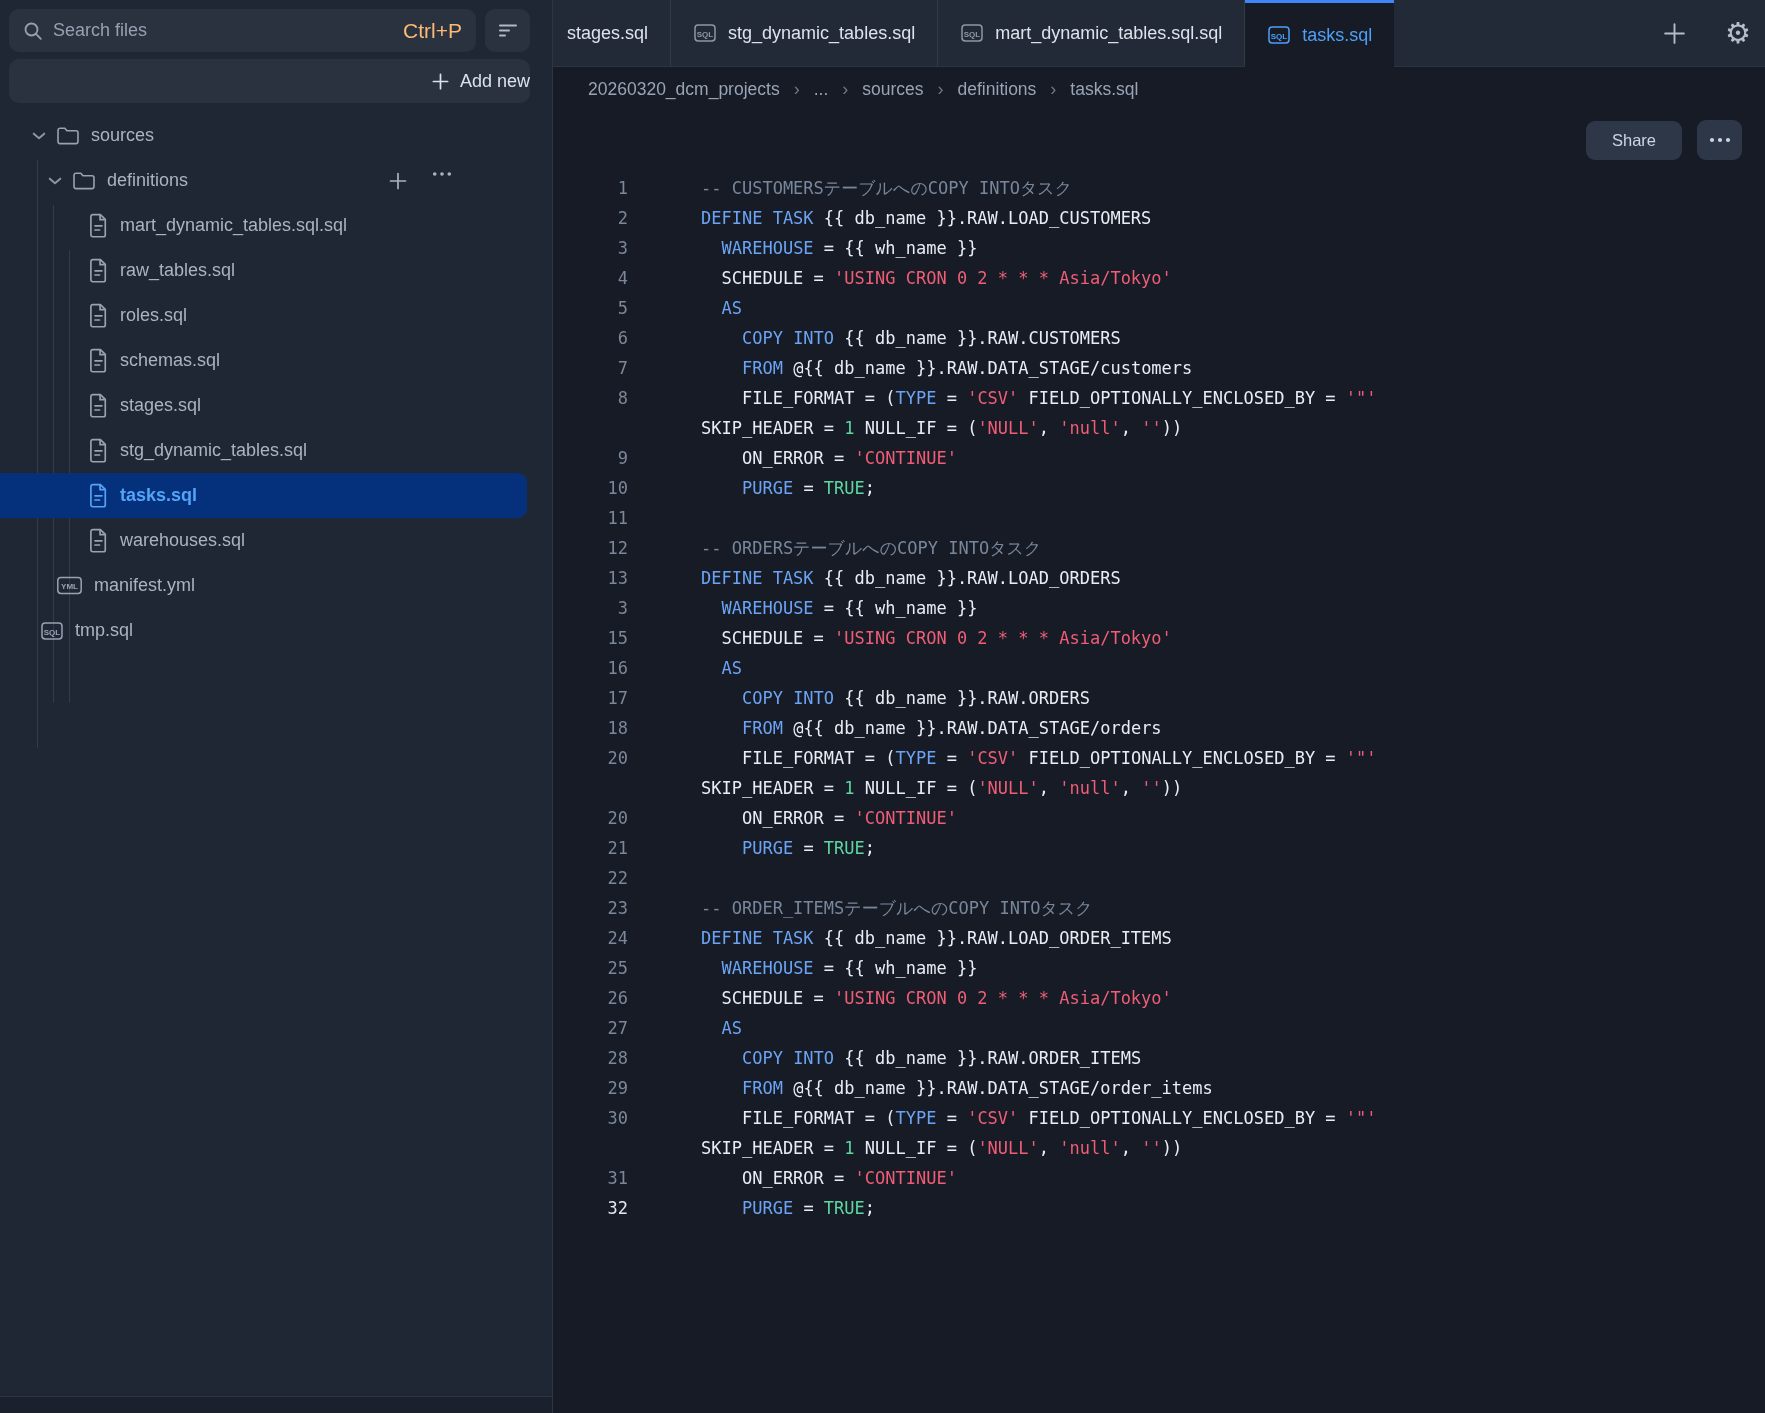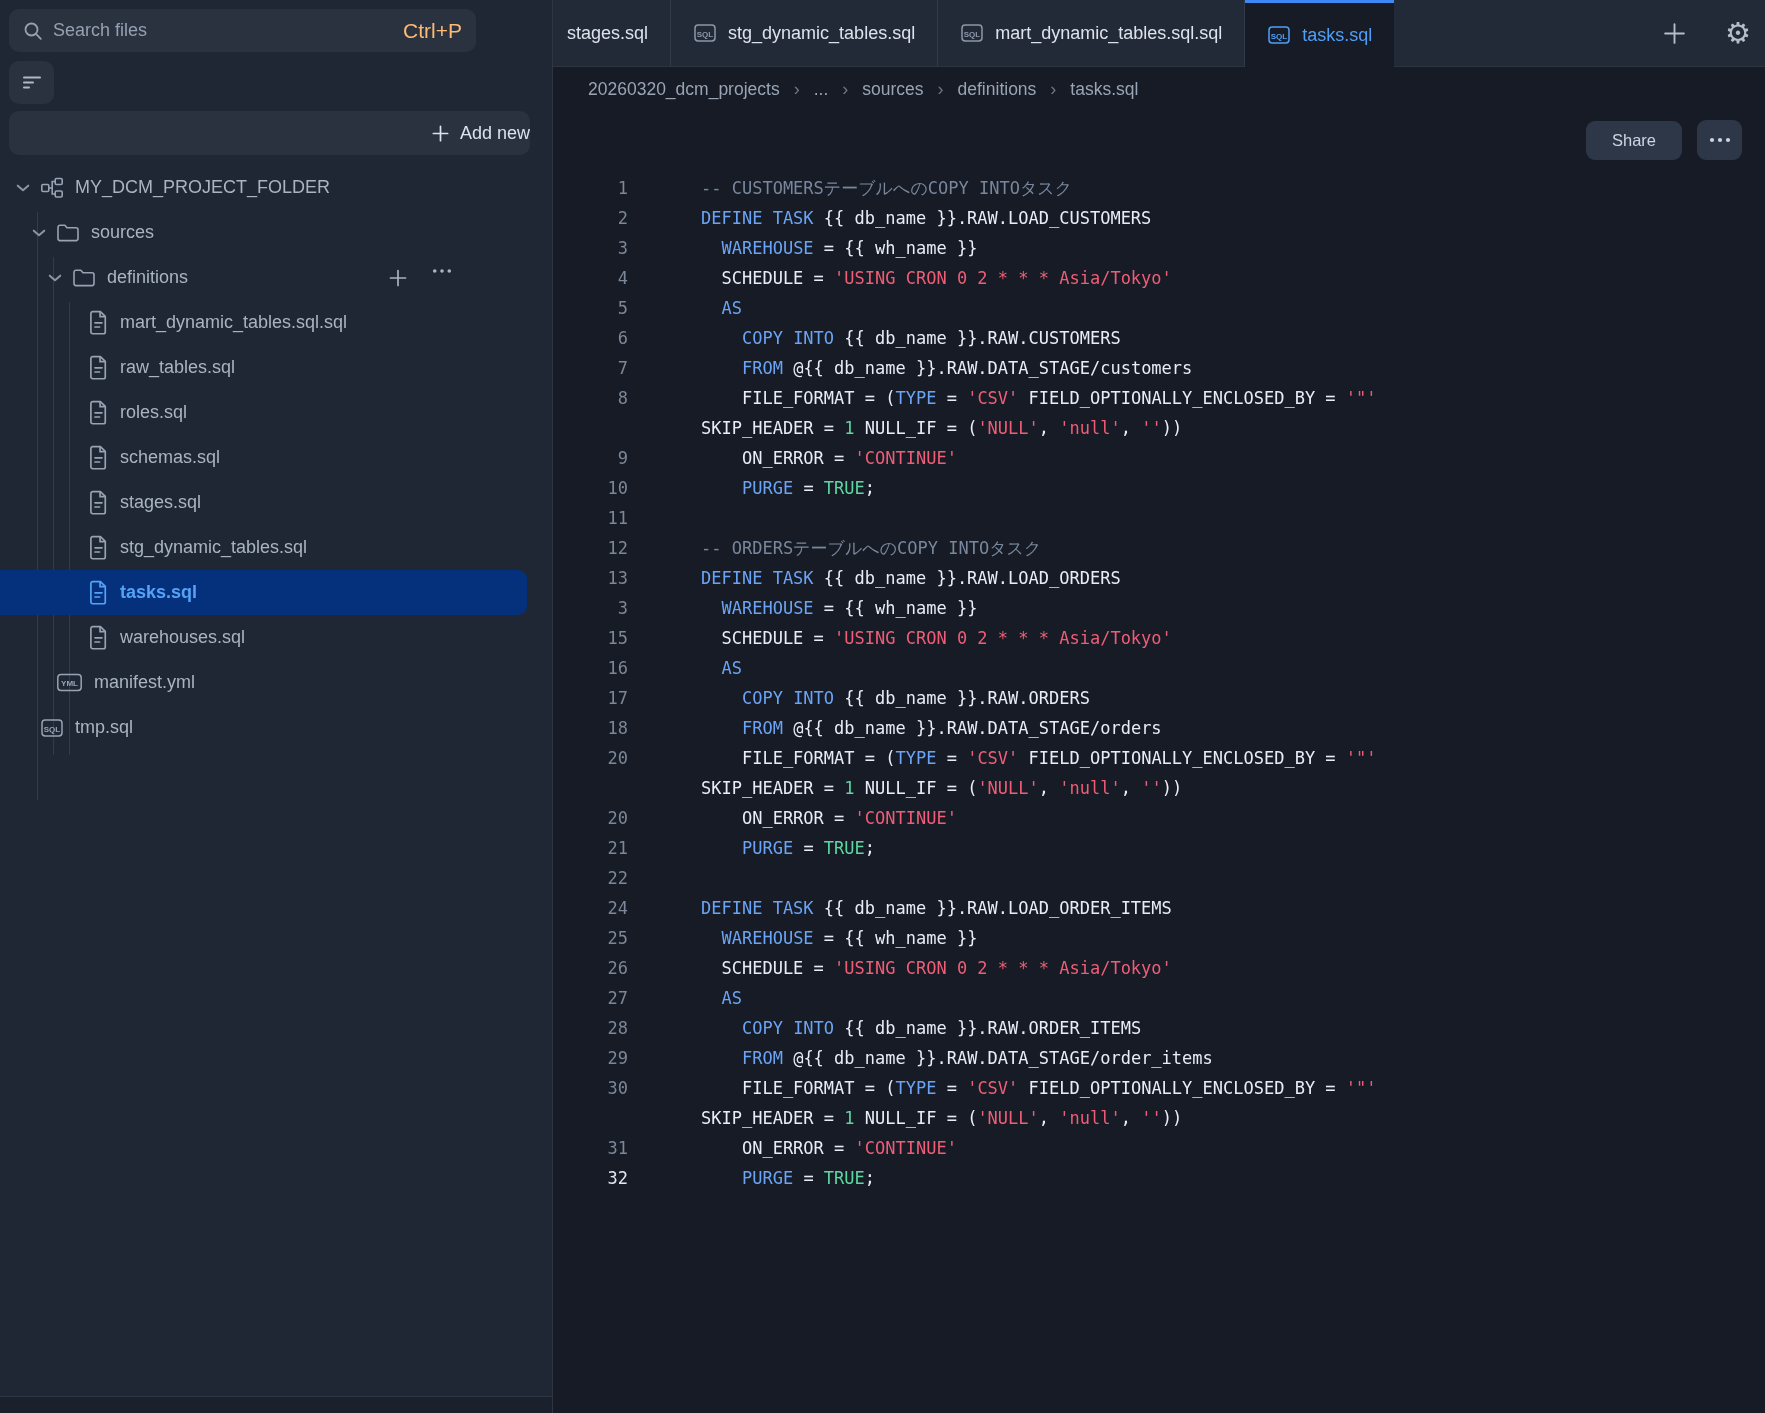--- a/index.html
+++ b/index.html
@@ -4,21 +4,21 @@
 <style>
   * { box-sizing: border-box; margin: 0; padding: 0; }
   html,body { width:1765px; height:1413px; background:#161b25; overflow:hidden;
               font-family:"Liberation Sans","DejaVu Sans",sans-serif; }
   #app { position:absolute; inset:0; width:1765px; height:1413px; display:flex; }
 
   
   #sidebar { position:relative; width:553px; height:100%; background:#202734;
              border-right:1px solid #2e3644; flex:0 0 553px; }
   .sb-top { padding:9px 0 0 9px; }
-  .search-row { display:flex; gap:9px;flex-direction:column; }
+  .search-row { display:flex; gap:9px; }
   .search-box { width:467px; height:43px; background:#2a3240; border-radius:10px;
                 display:flex; align-items:center; padding:0 14px; gap:10px; }
   .search-box input { flex:1; background:transparent; border:none; outline:none;
                       color:#c6cfdd; font-size:18px; font-family:inherit; }
   .search-box input::placeholder { color:#95a0b1; }
   .kbd-hint { color:#fdba74; font-size:21px; }
   .icon-btn { width:45px; height:43px; background:#2a3240; border-radius:10px;
               display:flex; align-items:center; justify-content:center; color:#aeb8c7; cursor:pointer; }
   .addnew { margin-top:7px; width:521px; height:44px; background:#2a3240; border-radius:10px;
             display:flex; align-items:center; justify-content:flex-end; gap:10px;
@@ -113,36 +113,20 @@
             <path d="M10 2.5v15M2.5 10h15"></path>
           </svg>
         </span>
         <span>Add new</span>
       </div>
     </div>
     <div id="tree">
       <div class="guide" style="left:37px; top:47px; height:588px;"></div>
       <div class="guide" style="left:53px; top:92px; height:498px;"></div>
       <div class="guide" style="left:69px; top:137px; height:453px;"></div>
-    <div class="trow" style="padding-left: 16px;">
-          <span class="chev">
-            <svg width="14" height="10" viewBox="0 0 12 8" fill="none" stroke="currentColor" stroke-width="1.7" stroke-linecap="round" stroke-linejoin="round">
-              <path d="M1.5 2l4.5 4 4.5-4"></path>
-            </svg>
-          </span>
-          <span class="ficon">
-            <svg width="24" height="24" viewBox="0 0 24 24" fill="none" stroke="currentColor" stroke-width="1.6">
-              <rect x="1.8" y="8.5" width="7" height="7" rx="1.2"></rect>
-              <rect x="15.2" y="2.5" width="7" height="6" rx="1.2"></rect>
-              <rect x="15.2" y="15" width="7" height="6" rx="1.2"></rect>
-              <path d="M8.8 12h3.4V5.5h3M12.2 12v6h3"></path>
-            </svg>
-          </span>
-          <span class="label">MY_DCM_PROJECT_FOLDER</span>
-        </div>
         <div class="trow" style="padding-left: 32px;">
           <span class="chev">
             <svg width="14" height="10" viewBox="0 0 12 8" fill="none" stroke="currentColor" stroke-width="1.7" stroke-linecap="round" stroke-linejoin="round">
               <path d="M1.5 2l4.5 4 4.5-4"></path>
             </svg>
           </span>
           <span class="ficon">
             <svg width="24" height="20" viewBox="0 0 24 20" fill="none" stroke="currentColor" stroke-width="1.6">
               <path d="M2 4.2A2 2 0 0 1 4 2.2h4.8L11 4.8h9a2 2 0 0 1 2 2v8.8a2 2 0 0 1-2 2H4a2 2 0 0 1-2-2Z" stroke-linejoin="round"></path>
             </svg>
@@ -439,20 +423,24 @@
         </div>
         <div class="crow">
           <span class="ln">21</span>
           <span class="ctext"><span class="tk-p">    </span><span class="tk-k">PURGE</span><span class="tk-p"> = </span><span class="tk-n">TRUE</span><span class="tk-p">;</span></span>
         </div>
         <div class="crow">
           <span class="ln">22</span>
           <span class="ctext"></span>
         </div>
         <div class="crow">
+          <span class="ln">23</span>
+          <span class="ctext"><span class="tk-c">-- ORDER_ITEMSテーブルへのCOPY INTOタスク</span></span>
+        </div>
+        <div class="crow">
           <span class="ln">24</span>
           <span class="ctext"><span class="tk-k">DEFINE TASK</span><span class="tk-p"> {{ db_name }}.RAW.LOAD_ORDER_ITEMS</span></span>
         </div>
         <div class="crow">
           <span class="ln">25</span>
           <span class="ctext"><span class="tk-p">  </span><span class="tk-k">WAREHOUSE</span><span class="tk-p"> = {{ wh_name }}</span></span>
         </div>
         <div class="crow">
           <span class="ln">26</span>
           <span class="ctext"><span class="tk-p">  SCHEDULE = </span><span class="tk-s">'USING CRON 0 2 * * * Asia/Tokyo'</span></span>

